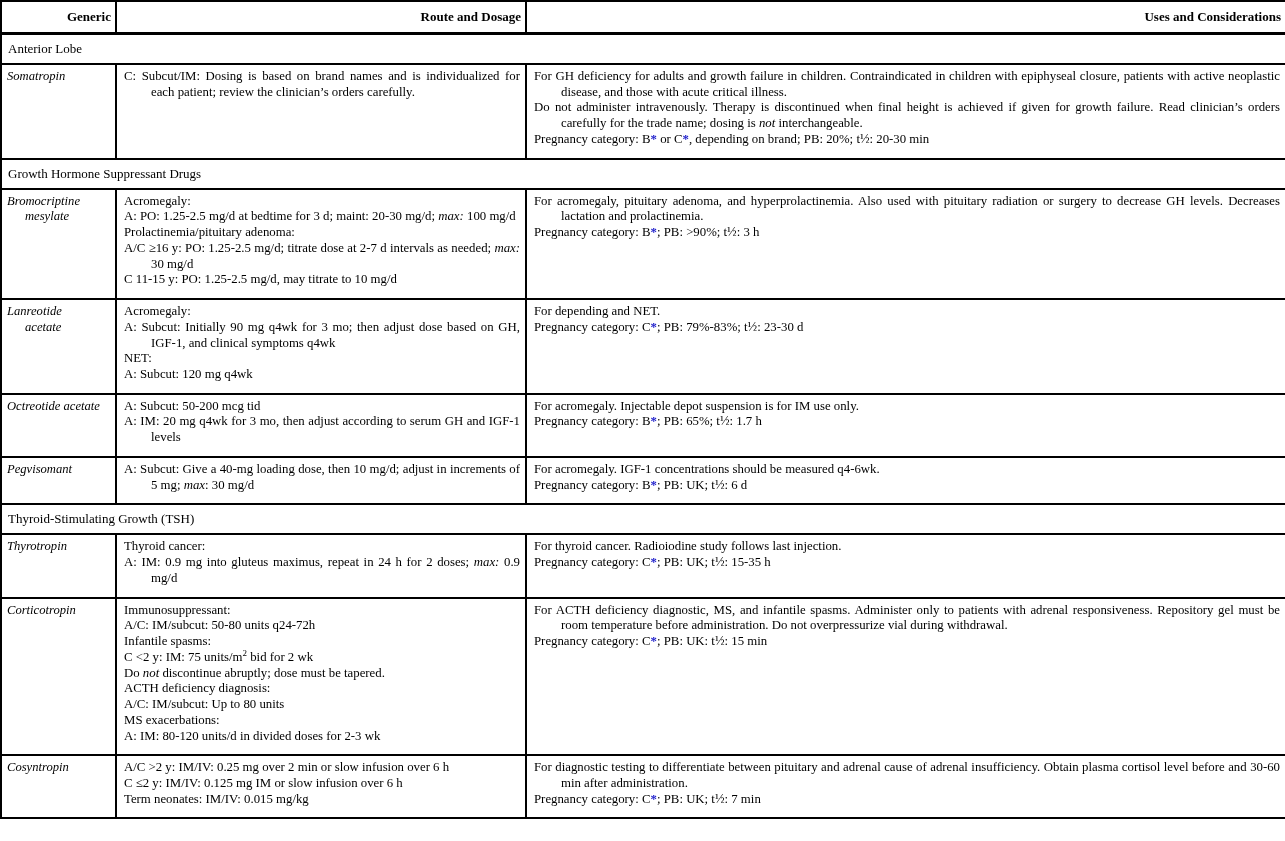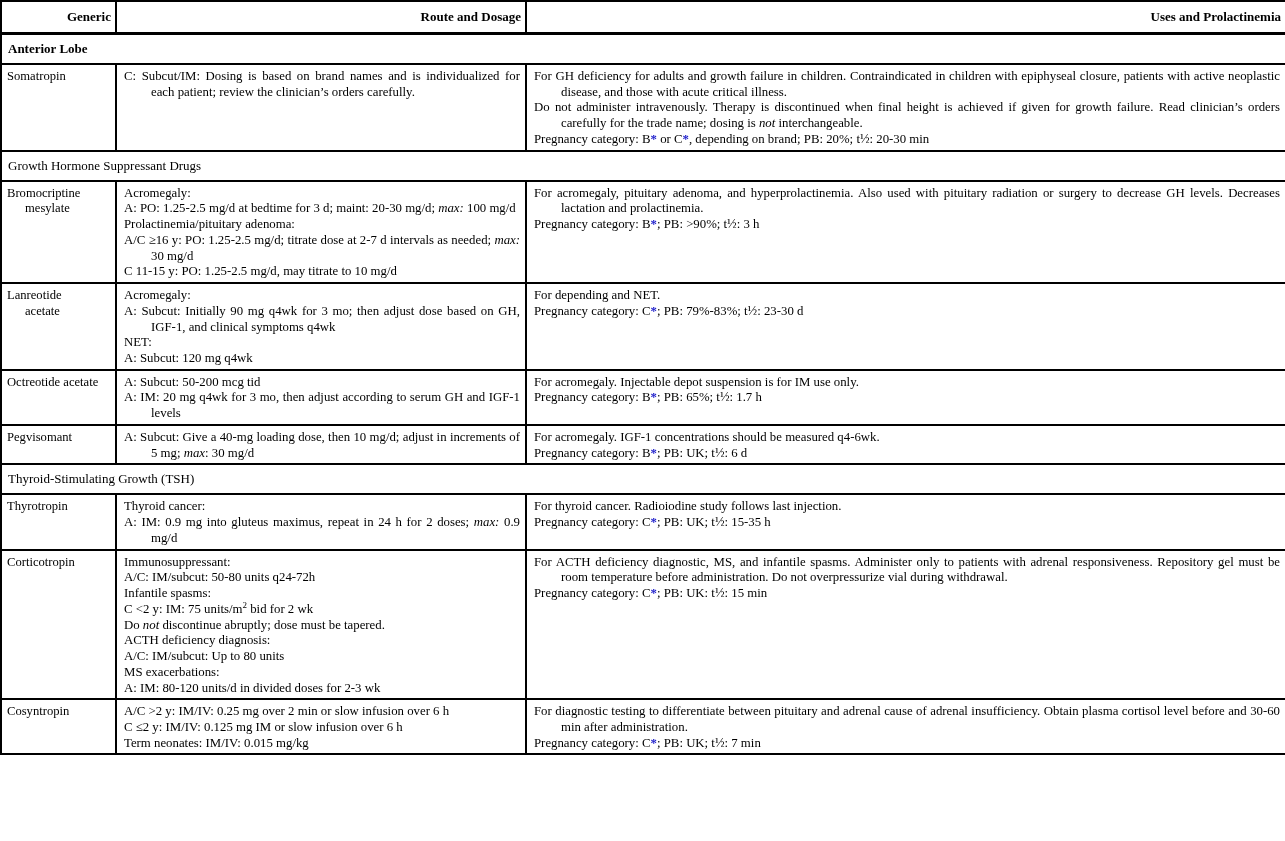--- a/index.html
+++ b/index.html
@@ -30,31 +30,31 @@
     text-align: right;
     font-size: 13px;
     font-weight: bold;
     padding: 7px 4px 7px 6px;
     border-bottom-width: 3px;
   }
   td.section {
     font-size: 13px;
     padding: 6px 4px 6px 6px;
   }
-  td.section.bold { font-weight: bold; margin-top: 32px; }
+  td.section.bold { font-weight: normal; margin-top: 32px; }
   td.generic {
     font-size: 12.6px;
     padding: 4px 2px 5px 5px;
     line-height: 1.23;
   }
-  td.generic .gline { white-space: nowrap; }
+  td.generic .gline { white-space: nowrap; font-style: italic; }
   td.generic .gline.indent { padding-left: 18px; }
   td.dosage, td.uses {
     font-size: 12.8px;
-    padding: 4px 5px 2px 7px;
+    padding: 4px 5px 10px 7px;
   }
   .para {
     margin: 0;
     padding-left: 27px;
     text-indent: -27px;
     text-align: justify;
     line-height: 1.23;
   }
   .para i { }
   .para sup {
@@ -73,21 +73,21 @@
 <table class="drugtable">
   <colgroup>
     <col class="c1">
     <col class="c2">
     <col class="c3">
   </colgroup>
   <thead>
     <tr>
       <th>Generic</th>
       <th>Route and Dosage</th>
-      <th>Uses and Prolactinemia</th>
+      <th>Uses and Considerations</th>
     </tr>
   </thead>
   <tbody>
       <tr>
         <td colspan="3" class="section bold">Anterior Lobe</td>
       </tr>
       <tr>
         <td class="generic">
           <div class="gline">Somatropin</div>
         </td>

